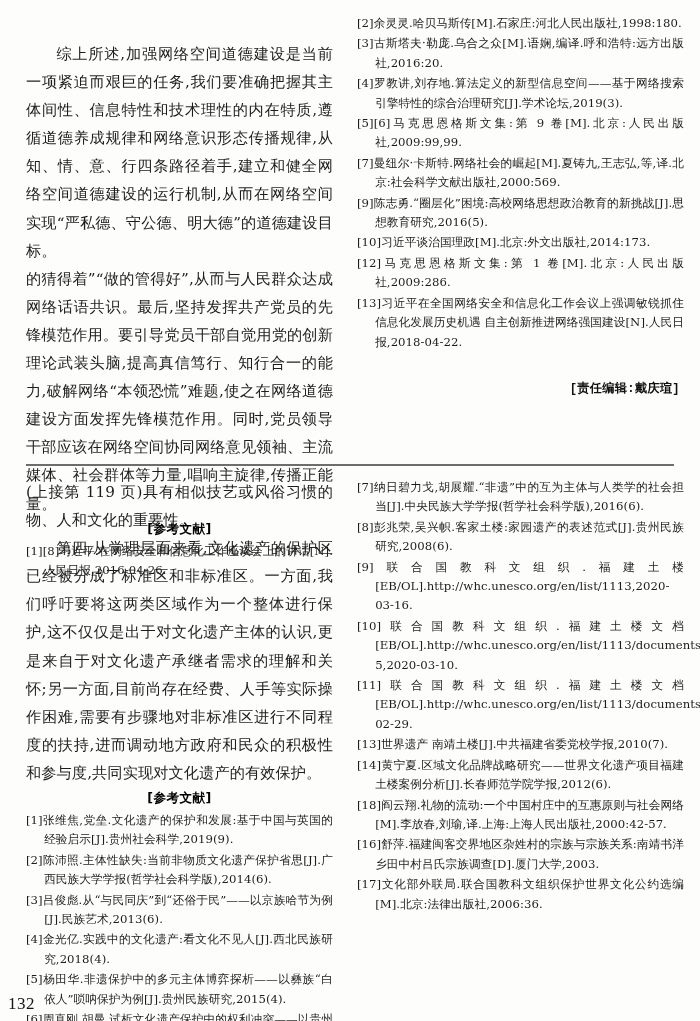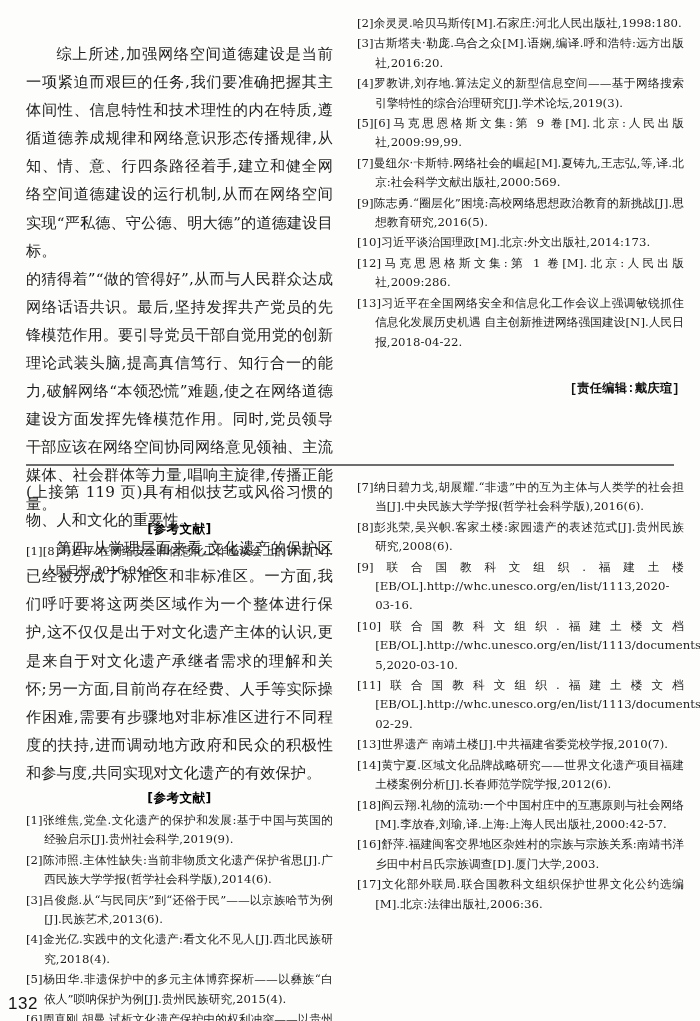--- a/index.html
+++ b/index.html
@@ -111,21 +111,21 @@
   }
 
   
   .folio {
     position: absolute;
     left: 8px;
     top: 994px;
     font-size: 17px;
     letter-spacing: 0.5px;
     color: #141414;
-    font-family: Liberation Sans, sans-serif;
+    font-family: Liberation Serif, serif;
   }
 
   .continued {
     font-size: 15.2px;
   }
 </style>
 </head>
 <body>
 
 <div class="page">

